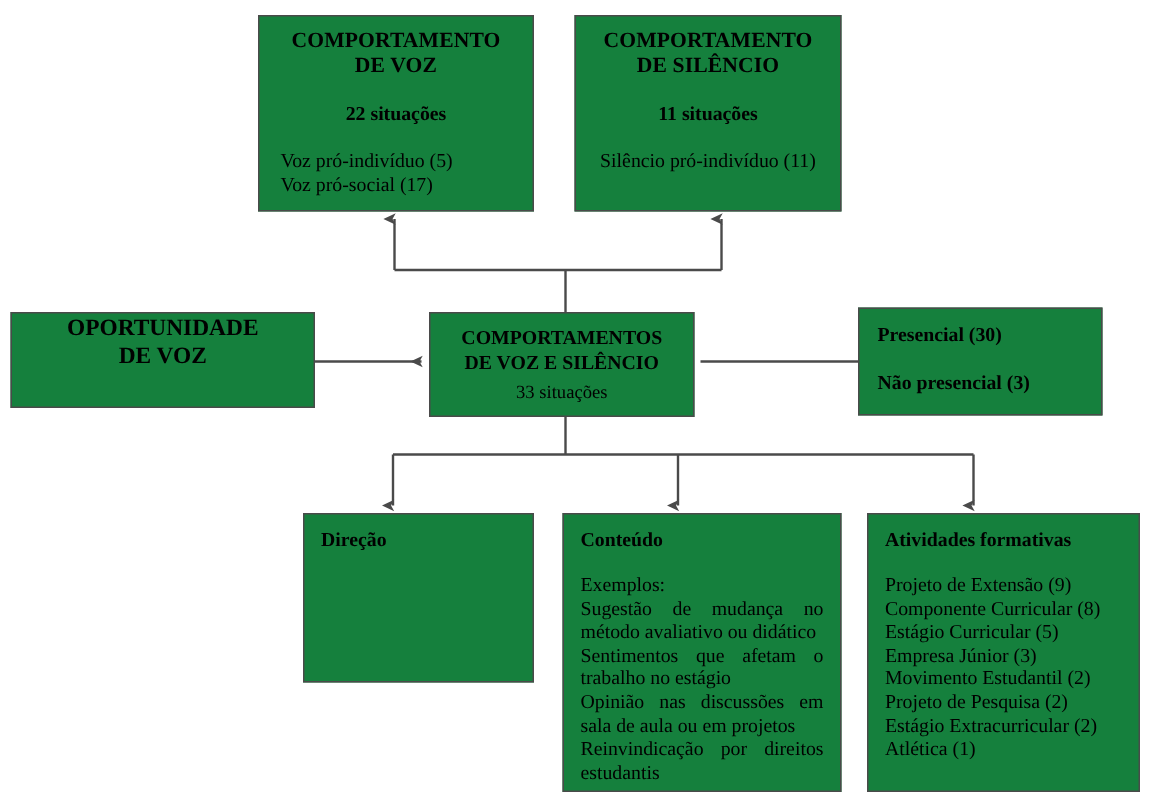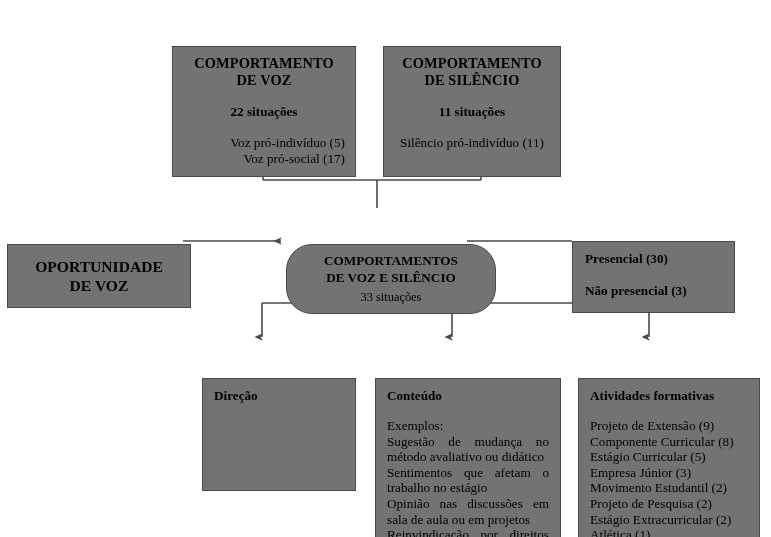--- a/index.html
+++ b/index.html
@@ -7,55 +7,54 @@
     width:771px;height:537px;position:relative;overflow:hidden;
     font-family:"Liberation Serif","DejaVu Serif",serif;
     color:#000000;
   }
   #canvas{position:absolute;left:0;top:0;width:771px;height:537px;}
 
   .box{
     position:absolute;
     box-sizing:border-box;
     border:1.6px solid #4a4a4a;
-    background:#737373;
+    background:#15803d;
     z-index:3;
-    margin-top:36px;
   }
 
   
   #box-voz{left:172px;top:10px;width:184px;height:131px;padding:8px 10px 0 10px;}
   #box-silencio{left:383px;top:10px;width:178px;height:131px;padding:8px 10px 0 10px;}
 
   .top-title{
     font-weight:bold;font-size:14.4px;line-height:17px;
     text-align:center;letter-spacing:.1px;
   }
   .top-count{
     font-weight:bold;font-size:13.2px;line-height:16px;
     text-align:center;margin-top:15px;
   }
   .top-list{
     font-size:13.2px;line-height:15.5px;margin-top:15px;
   }
-  #box-voz .top-list{text-align:right;padding-left:4px;}
+  #box-voz .top-list{text-align:left;padding-left:4px;}
   #box-silencio .top-list{text-align:center;}
 
   
   #box-oportunidade{
-    left:7px;top:208px;width:184px;height:64px;
-    display:flex;align-items:center;justify-content:center;
+    left:7px;top:208px;width:203px;height:64px;
+    display:flex;justify-content:center;
   }
   #box-oportunidade .mid-title{
     font-weight:bold;font-size:15.6px;line-height:19px;text-align:center;
   }
 
   #box-central{
-    left:286px;top:208px;width:210px;height:70px;
-    display:flex;flex-direction:column;align-items:center;justify-content:center;border-radius:26px;
+    left:286px;top:208px;width:177px;height:70px;
+    display:flex;flex-direction:column;align-items:center;justify-content:center;
   }
   #box-central .ctr-l1,#box-central .ctr-l2{
     font-weight:bold;font-size:13.2px;line-height:16.5px;text-align:center;
   }
   #box-central .ctr-count{
     font-weight:normal;font-size:12.4px;line-height:16px;text-align:center;margin-top:3px;
   }
 
   #box-modalidade{
     left:572px;top:205px;width:163px;height:72px;padding:9px 0 0 12px;

